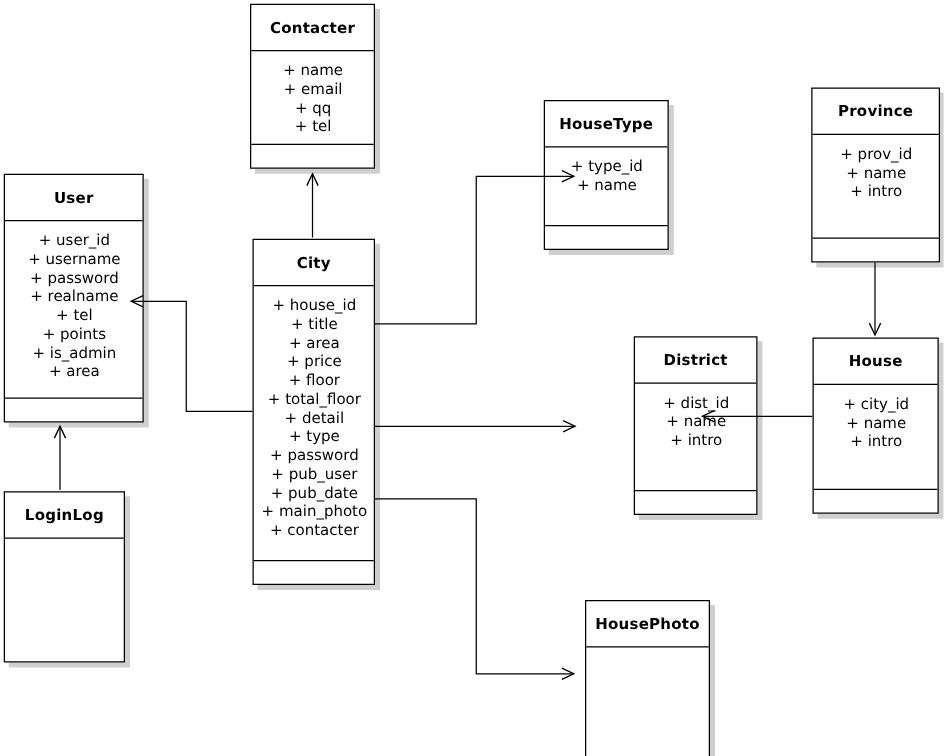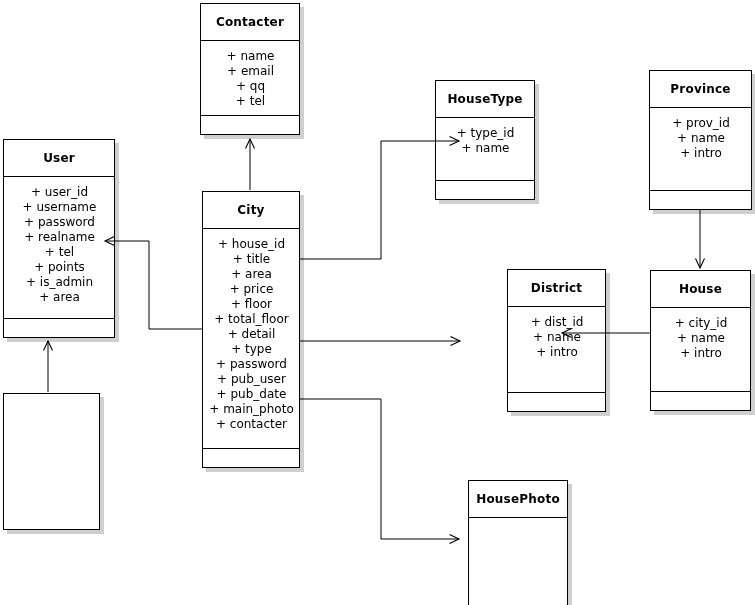--- a/index.html
+++ b/index.html
@@ -112,20 +112,21 @@
     <div class="uml-footer"></div>
   </div>
 
   <div id="box-city" class="uml-class">
     <div class="uml-title">House</div>
     <div class="uml-attrs"><div>+ city_id</div><div>+ name</div><div>+ intro</div></div>
     <div class="uml-footer"></div>
   </div>
 
   <div id="box-loginlog" class="uml-class">
+    <div class="uml-title">LoginLog</div>
     <div class="uml-footer"></div>
   </div>
 
   <div id="box-housephoto" class="uml-class">
     <div class="uml-title">HousePhoto</div>
     <div class="uml-footer"></div>
   </div>
 
   <svg id="connector-layer" viewBox="0 0 755 605" xmlns="http://www.w3.org/2000/svg">
     <defs>

